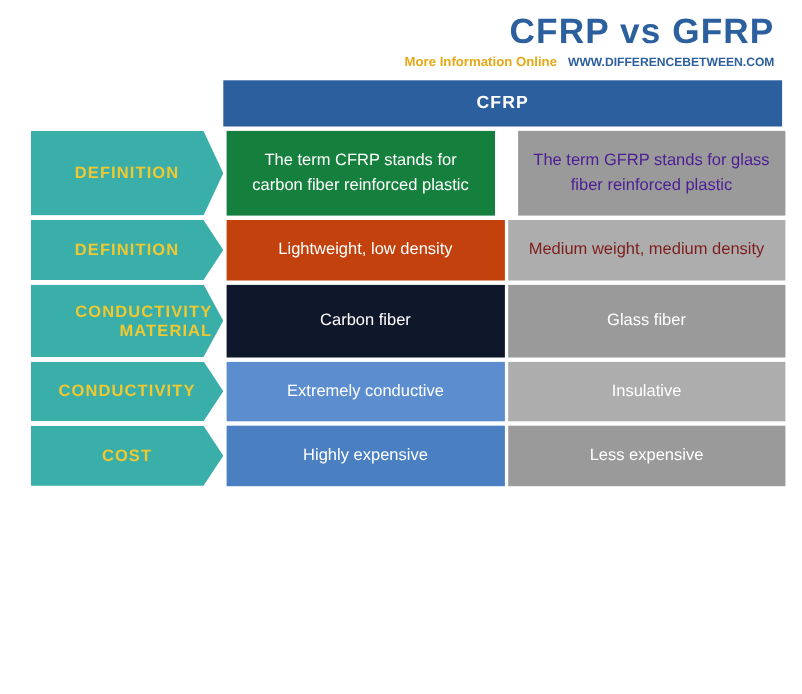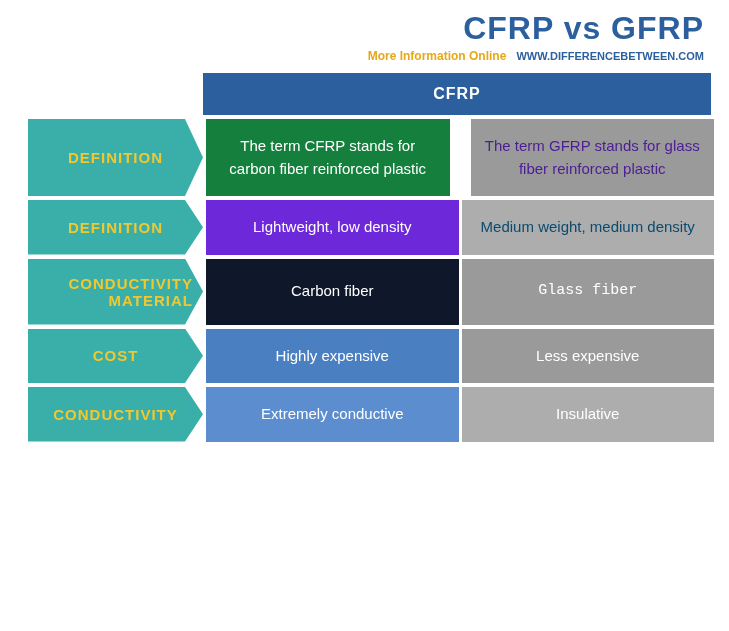--- a/index.html
+++ b/index.html
@@ -118,36 +118,36 @@
     }
 
     .row-cell.gfrp-cell {
       background: #9e9e9e;
       color: #222;
     }
 
     
     .row-1 .cfrp-cell { background: #15803d; }
     .row-1 .gfrp-cell { background: #9a9a9a; }
-    .row-2 .cfrp-cell { background: #6d28d9; }
+    .row-2 .cfrp-cell { background: #c2410c; }
     .row-2 .gfrp-cell { background: #adadad; }
     .row-3 .cfrp-cell { background: #0f172a; }
     .row-3 .gfrp-cell { background: #9a9a9a; }
     .row-4 .cfrp-cell { background: #5b8dcf; }
     .row-4 .gfrp-cell { background: #adadad; }
     .row-5 .cfrp-cell { background: #4a7fc1; }
     .row-5 .gfrp-cell { background: #9a9a9a; }
 
     .row-cell.cfrp-cell, .row-cell.gfrp-cell {
       color: #ffffff;
     }
 
     .row-1 .gfrp-cell { color: #4c1d95; margin-left: 18px; }
-    .row-2 .gfrp-cell { color: #0c4a6e; }
-    .row-3 .gfrp-cell { color: #fff; font-family: Liberation Mono, monospace; }
+    .row-2 .gfrp-cell { color: #7f1d1d; }
+    .row-3 .gfrp-cell { color: #fff; }
     .row-4 .gfrp-cell { color: #fff; }
     .row-5 .gfrp-cell { color: #fff; }
   </style>
 </head>
 <body>
 
 <div class="header">
   <div class="header-title">
     <span>CFRP vs GFRP</span>
   </div>
@@ -174,24 +174,24 @@
     <div class="row-cell cfrp-cell">Lightweight, low density</div>
     <div class="row-cell gfrp-cell">Medium weight, medium density</div>
   </div>
 
   <div class="table-row row-3">
     <div class="row-label">CONDUCTIVITY MATERIAL</div>
     <div class="row-cell cfrp-cell">Carbon fiber</div>
     <div class="row-cell gfrp-cell">Glass fiber</div>
   </div>
 
+  <div class="table-row row-4">
+    <div class="row-label">CONDUCTIVITY</div>
+    <div class="row-cell cfrp-cell">Extremely conductive</div>
+    <div class="row-cell gfrp-cell">Insulative</div>
+  </div>
+
   <div class="table-row row-5">
     <div class="row-label">COST</div>
     <div class="row-cell cfrp-cell">Highly expensive</div>
     <div class="row-cell gfrp-cell">Less expensive</div>
   </div>
-
-  <div class="table-row row-4">
-    <div class="row-label">CONDUCTIVITY</div>
-    <div class="row-cell cfrp-cell">Extremely conductive</div>
-    <div class="row-cell gfrp-cell">Insulative</div>
-  </div>
 </div>
 
 </body></html>

